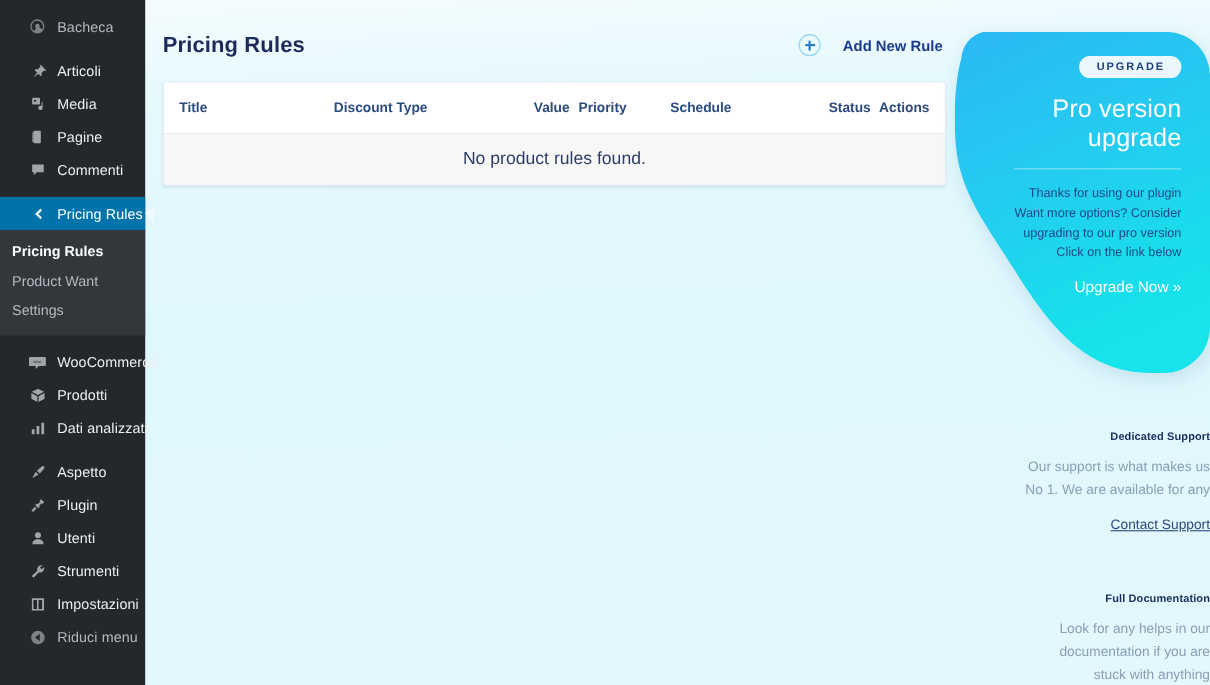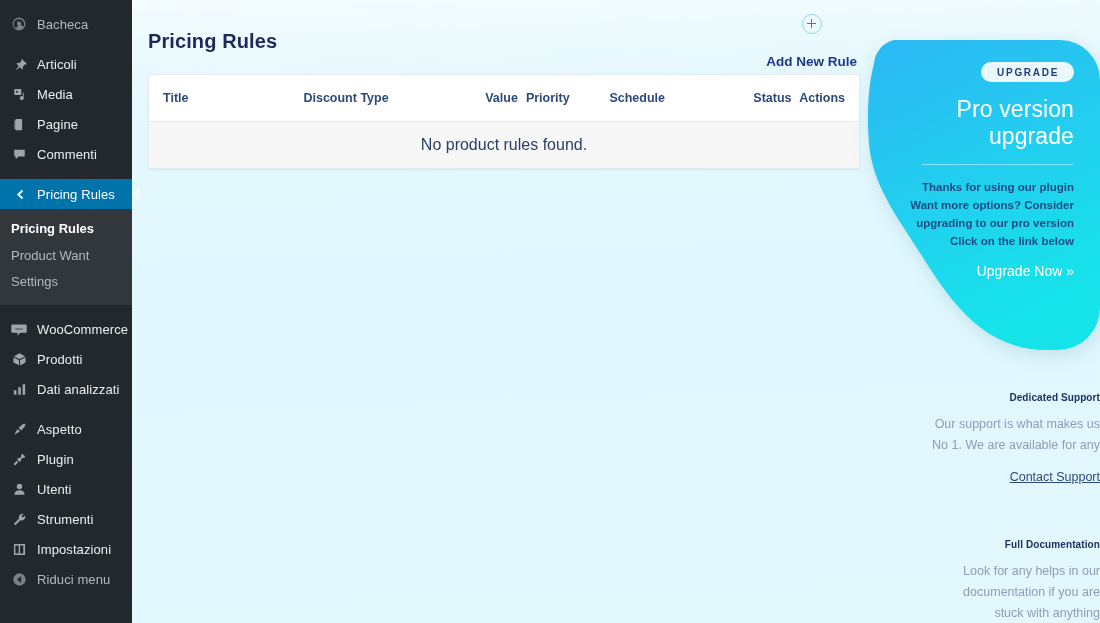--- a/index.html
+++ b/index.html
@@ -35,21 +35,21 @@
     font-size: 13px;
   }
 
   .menu-group { display: block; }
   .menu-gap { height: 10px; }
 
   .menu-item {
     display: flex;
     align-items: center;
     height: 30px;
-    padding-left: 9px;
+    padding-left: 24px;
     color: #eee;
     position: relative;
     cursor: pointer;
     text-align: right;
   }
   .menu-item .mlabel {
     font-size: 13px;
     line-height: 1;
     letter-spacing: 0.1px;
     white-space: nowrap;
@@ -138,21 +138,20 @@
 
   .add-new {
     display: flex;
     align-items: center;
     gap: 20px;
     color: #1b3a8c;
     font-size: 13.5px;
     font-weight: bold;
     cursor: pointer;
     padding-right: 3px;
-    flex-direction: column;
   }
   .plus-circle {
     width: 20px; height: 20px;
     border-radius: 50%;
     border: 1.6px solid #8fd4f2;
     display: flex; align-items: center; justify-content: center;
     position: relative;
   }
   .plus-circle::before, .plus-circle::after {
     content: "";
@@ -210,21 +209,21 @@
     position: absolute;
     right: 0;
     top: 0;
     width: 232px;
     height: 623px;
   }
 
   .promo-wrap {
     position: absolute;
     left: 0;
-    top: 40px;
+    top: 29px;
     width: 232px;
     height: 310px;
     filter: drop-shadow(2px 5px 9px rgba(40,110,150,.16));
   }
   .promo-svg { display: block; width: 232px; height: 310px; }
 
   .promo-content {
     position: absolute;
     left: 0; top: 0;
     width: 232px;
@@ -257,21 +256,20 @@
     width: 152px;
     height: 1px;
     background: rgba(255,255,255,.45);
   }
 
   .promo-body {
     margin-top: 13px;
     font-size: 11.5px;
     line-height: 18px;
     color: #1f4a85;
-    font-weight: bold;
   }
 
   .promo-cta {
     display: inline-block;
     margin-top: 13px;
     font-size: 14px;
     color: #ffffff;
     font-weight: normal;
     cursor: pointer;
     white-space: nowrap;

